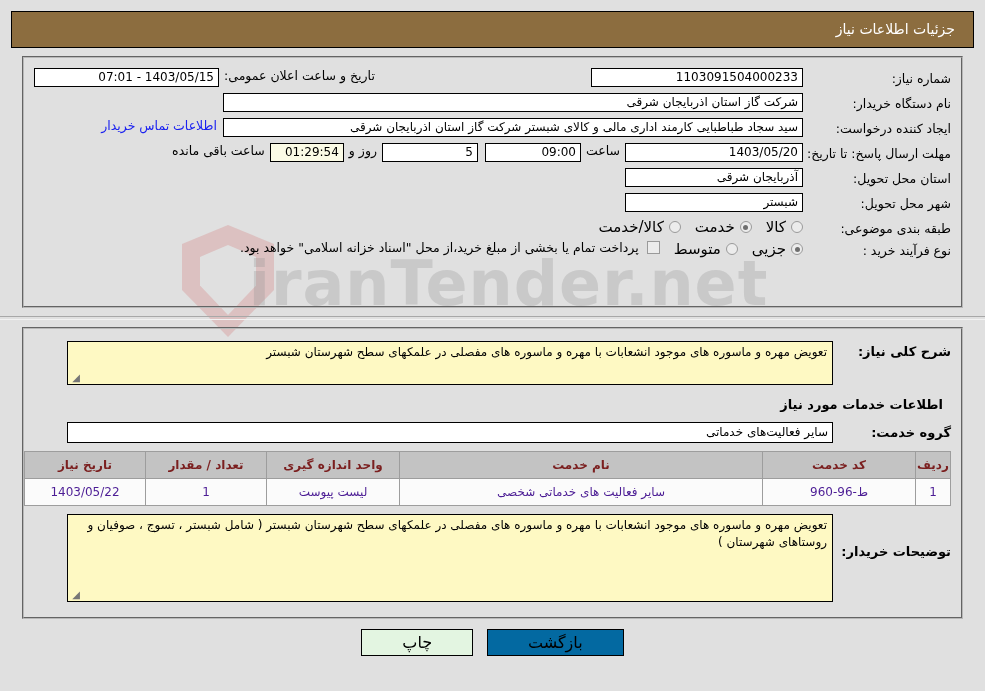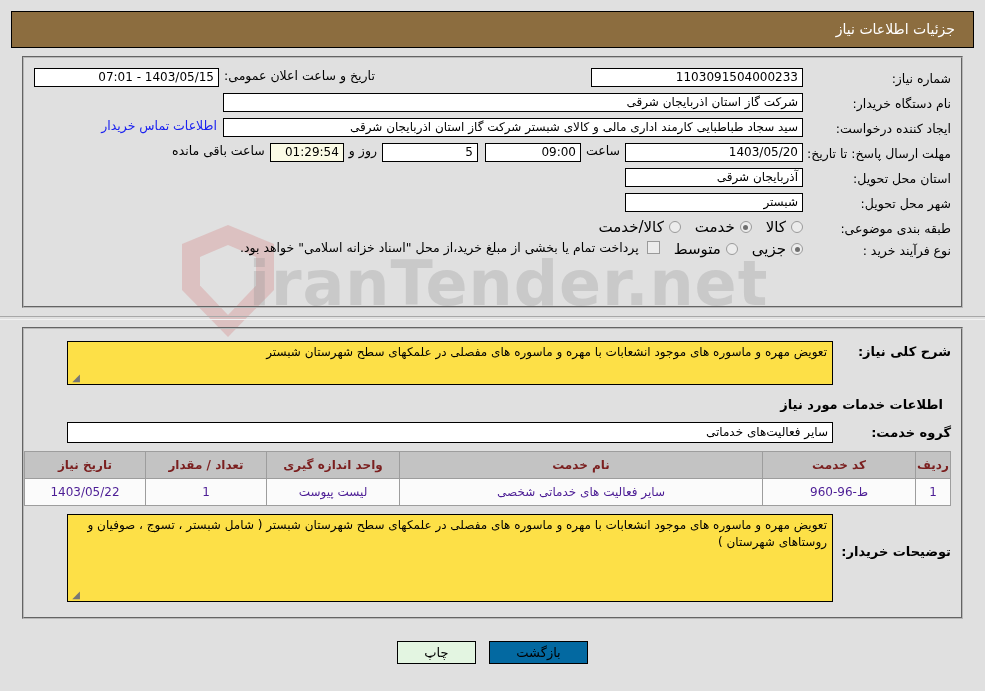--- a/index.html
+++ b/index.html
@@ -169,21 +169,21 @@
     background: #ececec;
     box-sizing: border-box;
     display: inline-block;
     flex: 0 0 13px;
   }
   .radio-label { font-size: 15px; padding: 0 5px 0 14px; white-space: nowrap; }
   .note { font-size: 12.5px; padding-right: 8px; white-space: nowrap; }
 
   
   .ta {
-    background: #fde047;
+    background: #fef9c3;
     border: 1px solid #000;
     box-sizing: border-box;
     font-size: 12px;
     padding: 2px 5px;
     text-align: right;
     line-height: 17px;
     position: relative;
     overflow: hidden;
   }
   .ta .grip {
@@ -243,23 +243,23 @@
   
   .btnbar {
     position: relative;
     z-index: 2;
     margin-top: 10px;
     text-align: center;
   }
   .btn {
     display: inline-block;
     border: 1px solid #000;
-    font-size: 13px;
-    padding: 3px 26px;
-    margin: 12px 5px;
+    font-size: 16px;
+    padding: 3px 40px;
+    margin: 0 5px;
     cursor: pointer;
     font-family: "DejaVu Sans", "Liberation Sans", sans-serif;
   }
   .btn.back  { background: #0369a1; }
   .btn.print { background: #e3f5e1; }
 
   .hr-sep {
     position: relative;
     z-index: 1;
     margin: 8px 0 0 0;

